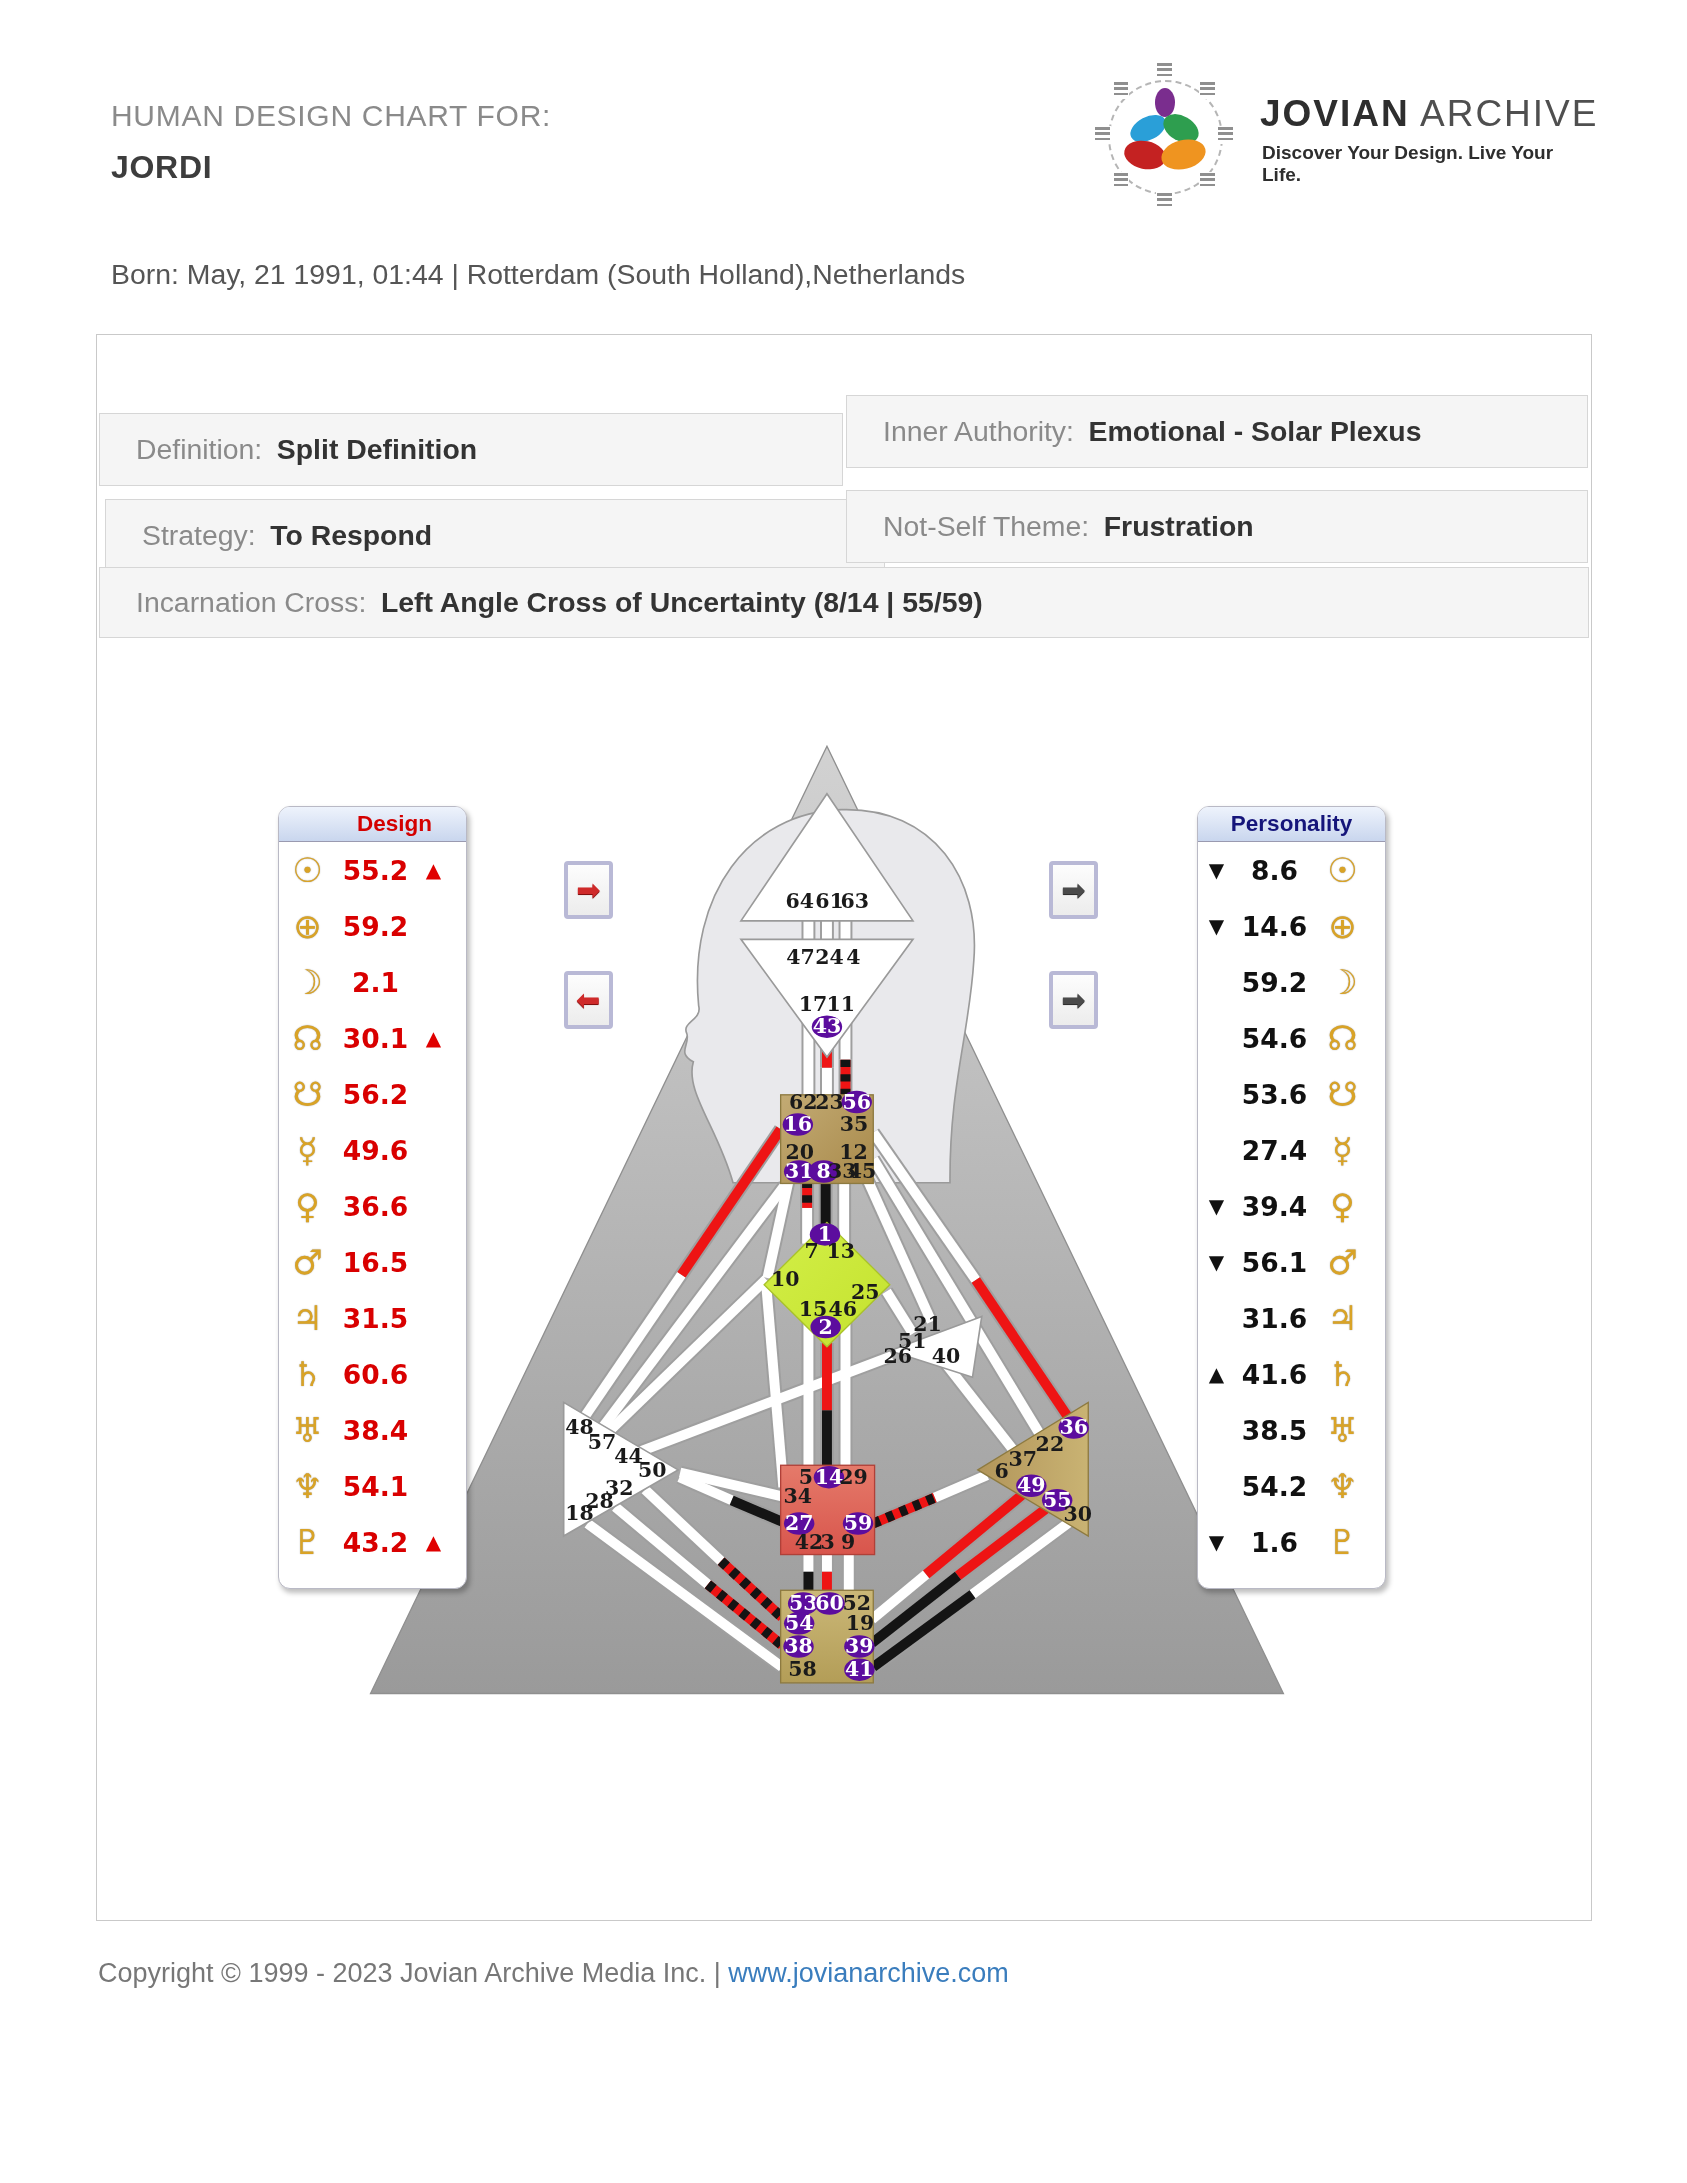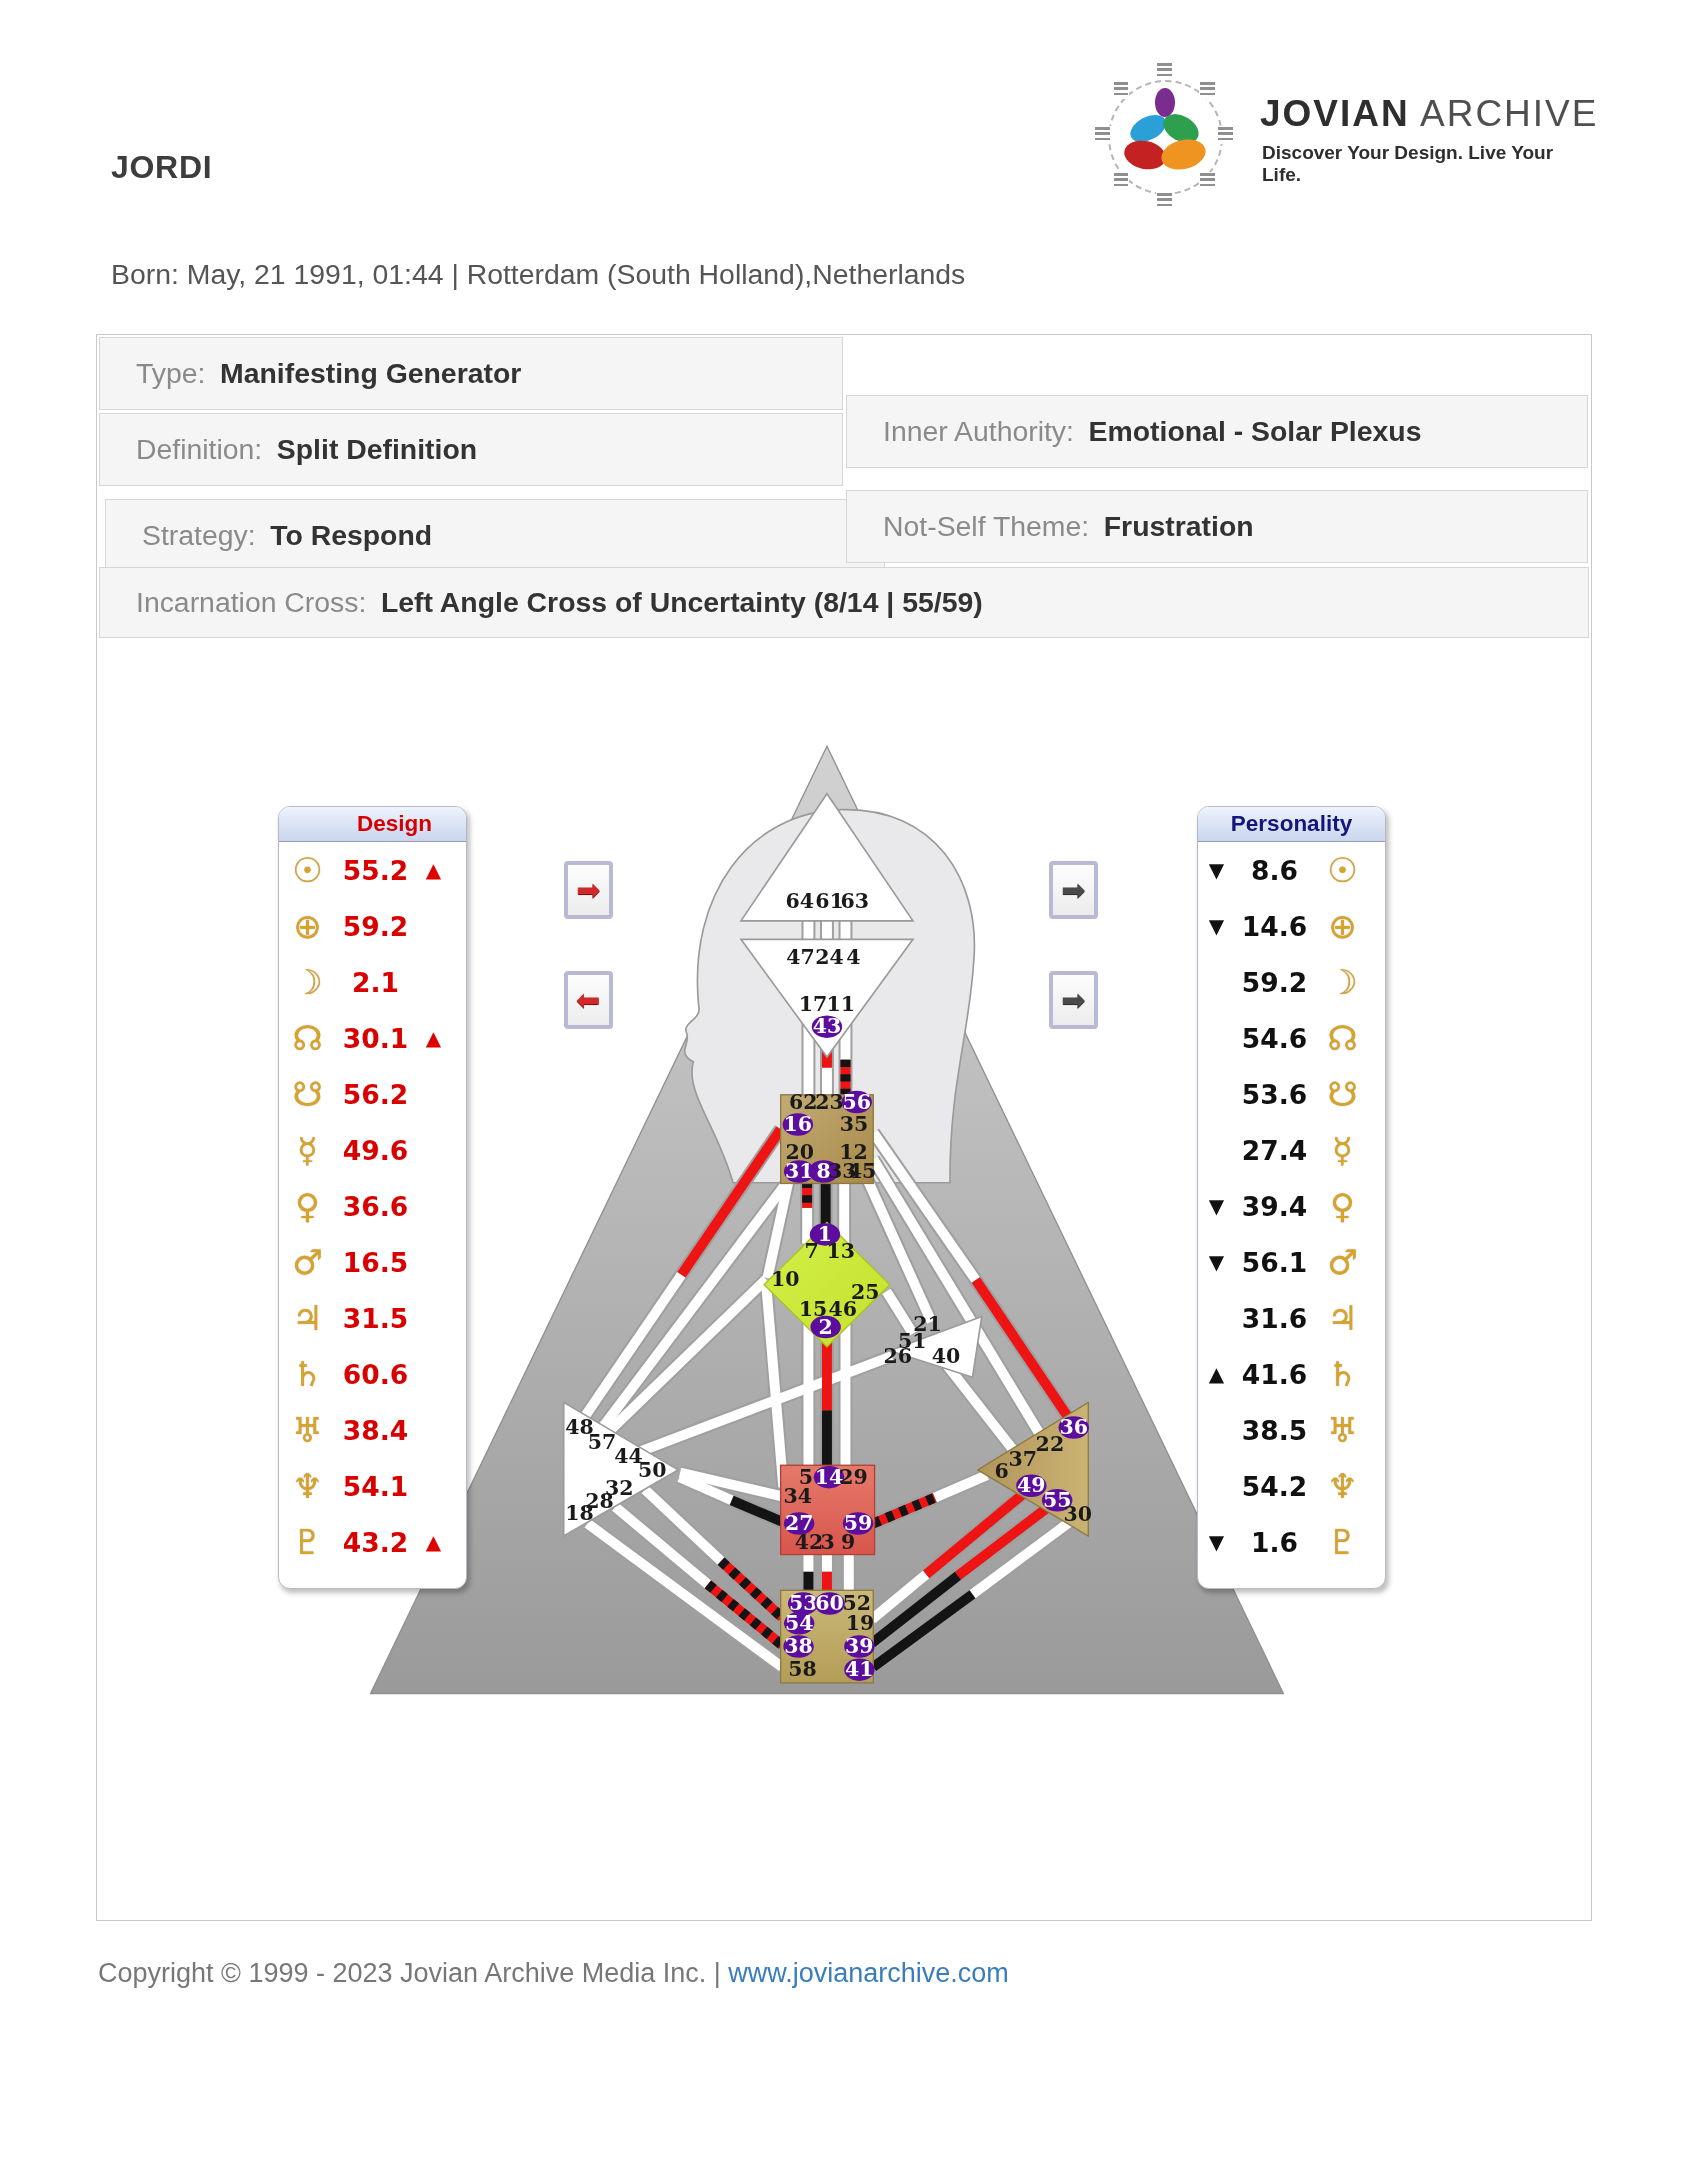--- a/index.html
+++ b/index.html
@@ -61,20 +61,21 @@
   .footer{left:98px;top:1958px;font-size:27px;color:#777;}
   .footer a{color:#3a7dbd;text-decoration:none;}
 
   svg text{font-family:"DejaVu Serif",serif;font-weight:bold;}
 </style>
 </head>
 <body>
 
 <div class="page">
 
+  <div class="abs title">HUMAN DESIGN CHART FOR:</div>
   <div class="abs name">JORDI</div>
   <div class="abs born">Born:  May, 21 1991, 01:44 | Rotterdam (South Holland),Netherlands</div>
 
   <div class="abs logo-wrap">
     <div class="mandala">
       <div class="ring"></div>
       <div class="hexagram" style="left:62px;top:0;"></div>
       <div class="hexagram" style="left:105px;top:18.5px;"></div>
       <div class="hexagram" style="left:123px;top:64px;"></div>
       <div class="hexagram" style="left:105px;top:110px;"></div>
@@ -89,24 +90,20 @@
       <div class="blob" style="left:66px;top:77px;width:45px;height:29px;background:#ef9420;transform:rotate(-14deg);"></div>
     </div>
     <div class="logo-text brand">
       <span class="bold">JOVIAN</span><span class="light"> ARCHIVE</span>
     </div>
     <div class="tagline">Discover Your Design. Live Your Life.</div>
   </div>
 
   <div class="abs chartbox"></div>
 
-  <div class="cell" style="left:99px;top:337px;width:744px;height:73px;">
-    <span class="lbl">Type:</span>
-    <span class="val">Manifesting Generator</span>
-  </div>
   <div class="cell" style="left:99px;top:413px;width:744px;height:73px;">
     <span class="lbl">Definition:</span>
     <span class="val">Split Definition</span>
   </div>
   <div class="cell" style="left:846px;top:395px;width:742px;height:73px;">
     <span class="lbl">Inner Authority:</span>
     <span class="val">Emotional - Solar Plexus</span>
   </div>
   <div class="cell" style="left:105px;top:490px;width:780px;height:73px;margin-top:9px;">
     <span class="lbl">Strategy:</span>

